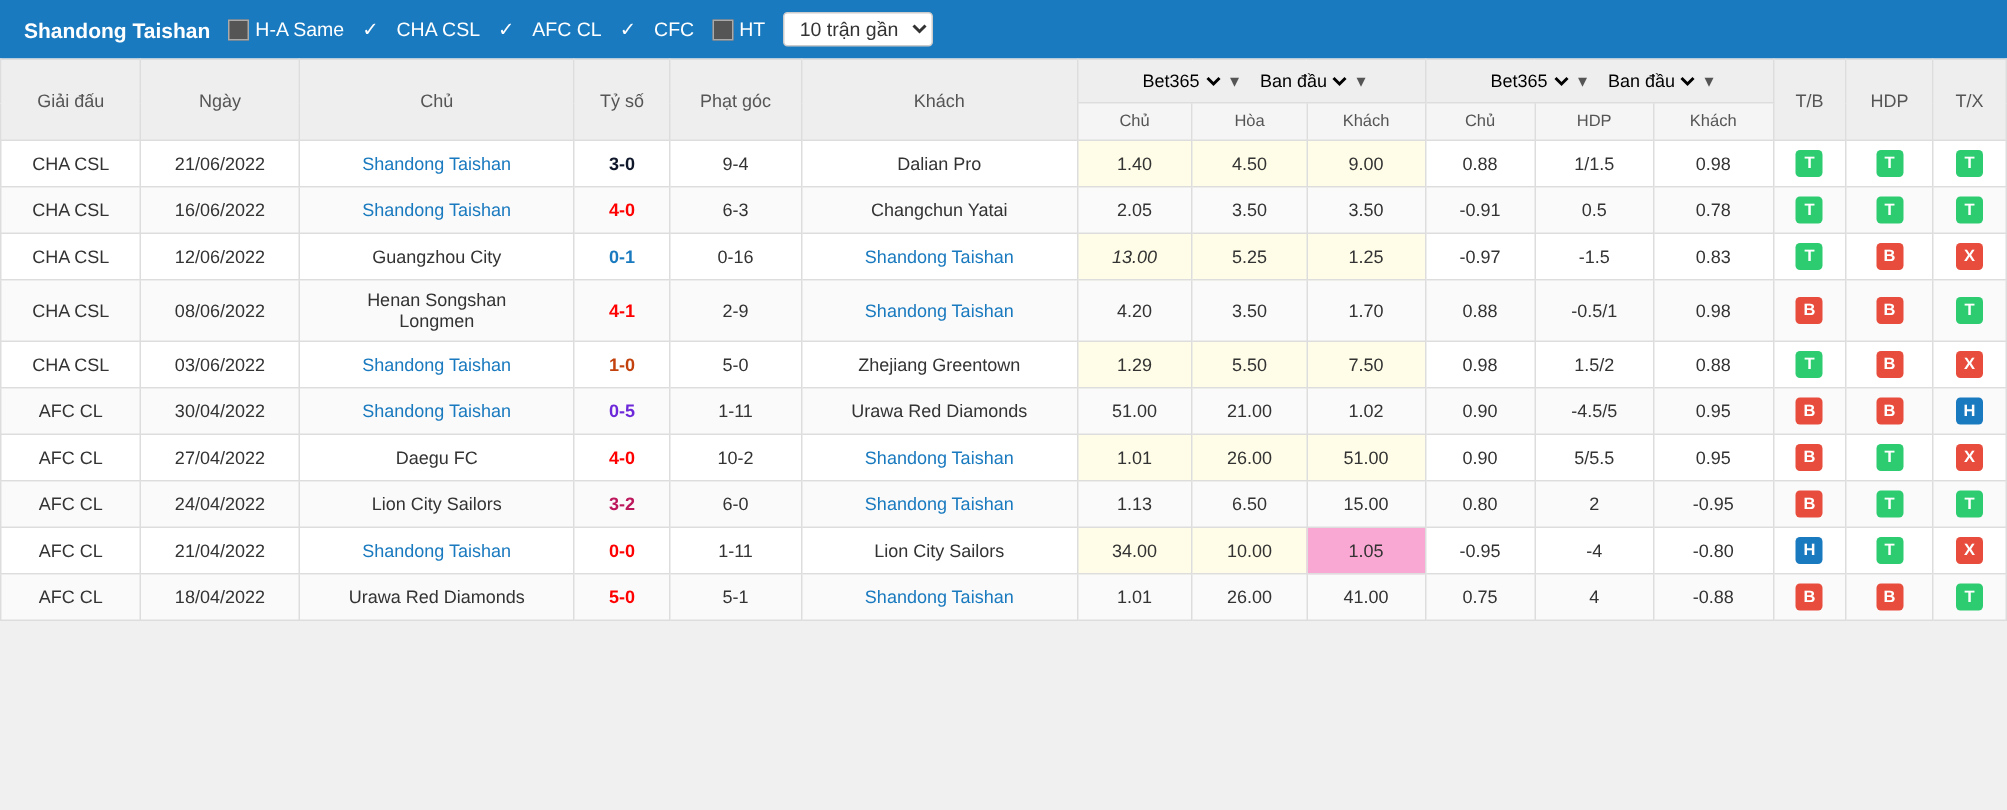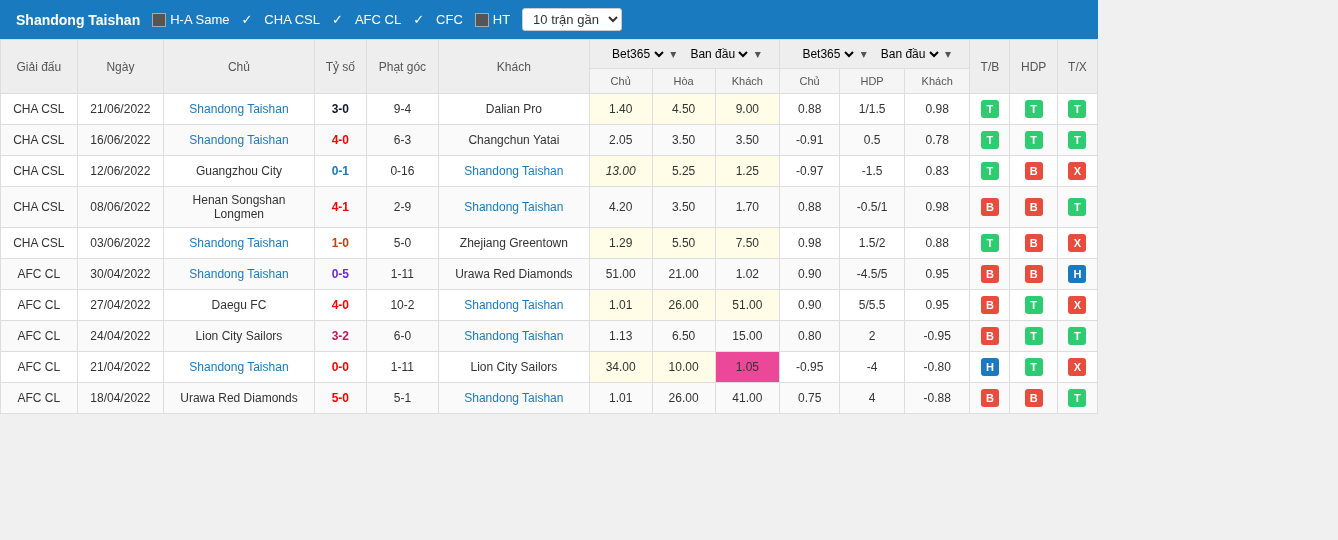--- a/index.html
+++ b/index.html
@@ -1,18 +1,18 @@
 <!DOCTYPE html>
 <html><head>
   <meta charset="utf-8">
   <style>
     * { box-sizing: border-box; margin: 0; padding: 0; }
     body { font-family: Arial, sans-serif; font-size: 13px; background: #f0f0f0; }
     
-    .container { width: 1098px; background: #fff; }
+    .container { width: 1338px; background: #fff; }
     
     
     .header-bar {
       background: #1a7abf;
       color: white;
       display: flex;
       align-items: center;
       padding: 8px 16px;
       gap: 12px;
       flex-wrap: wrap;
@@ -311,21 +311,21 @@
   </tr>
         <tr>
     <td>AFC CL</td>
     <td>21/04/2022</td>
     <td><a class="blue-link">Shandong Taishan</a></td>
     <td style="color:red;font-weight:bold;">0-0</td>
     <td>1-11</td>
     <td><span>Lion City Sailors</span></td>
     <td style="background:#fffde7;">34.00</td>
     <td style="background:#fffde7;">10.00</td>
-    <td style="background:#ec4899;">1.05</td>
+    <td style="background:#f9a8d4;">1.05</td>
     <td>-0.95</td>
     <td>-4</td>
     <td>-0.80</td>
     <td><span class="badge badge-h">H</span></td>
     <td><span class="badge badge-t">T</span></td>
     <td><span class="badge badge-x">X</span></td>
   </tr>
         <tr>
     <td>AFC CL</td>
     <td>18/04/2022</td>

